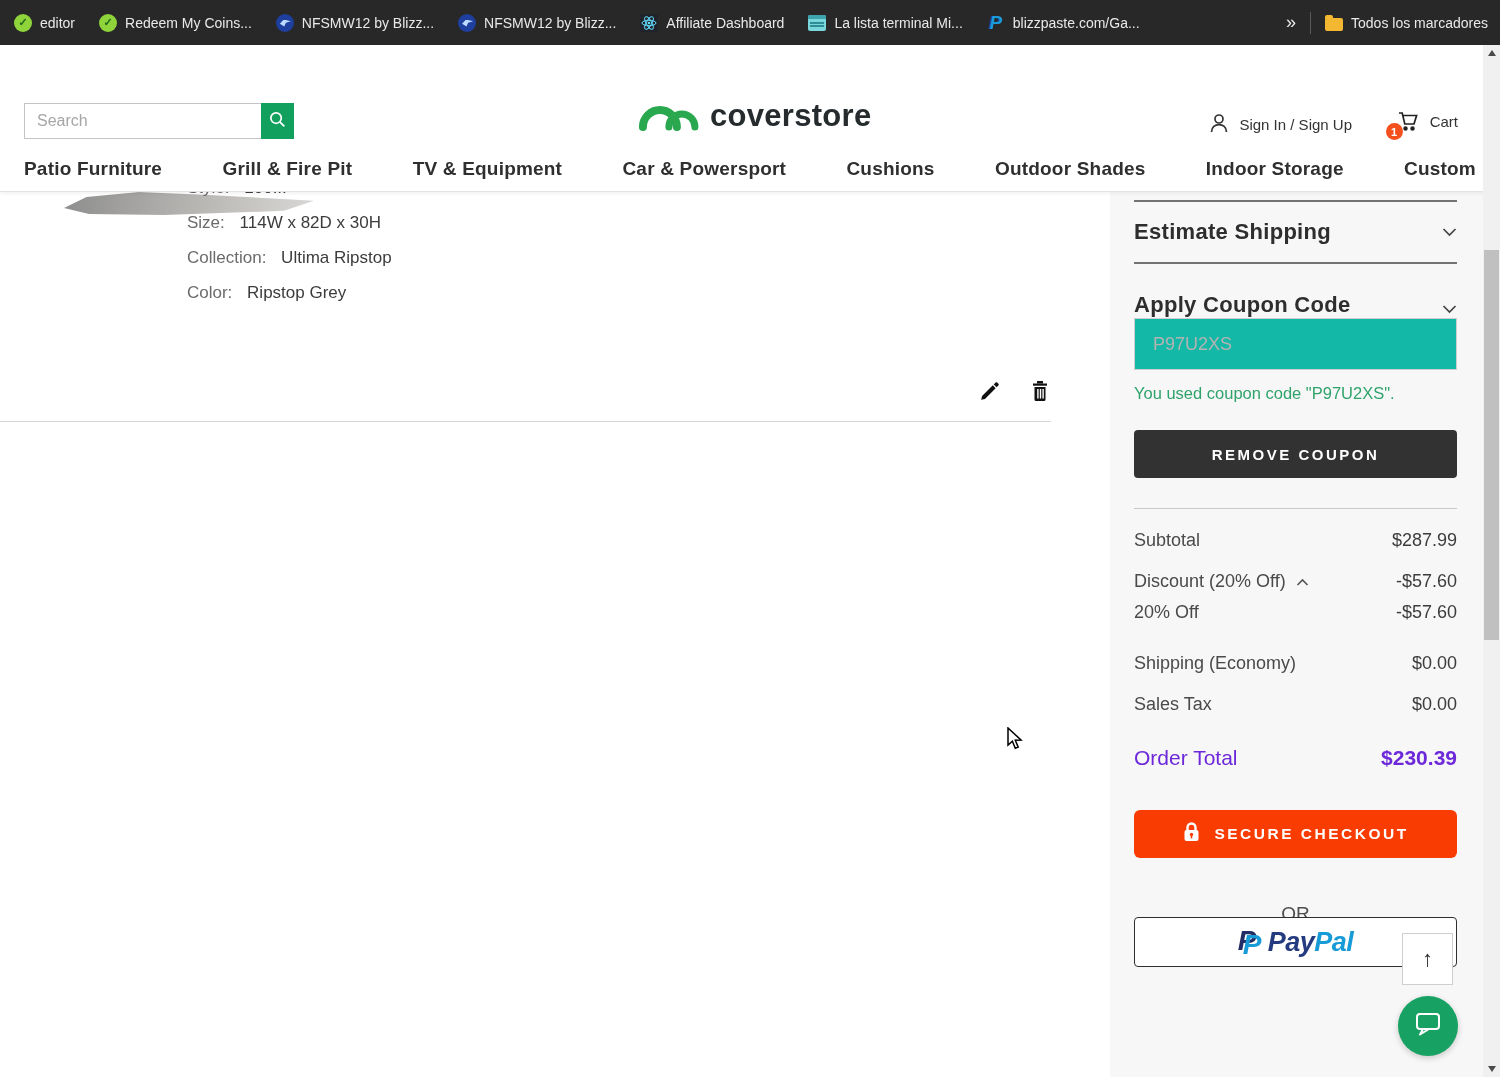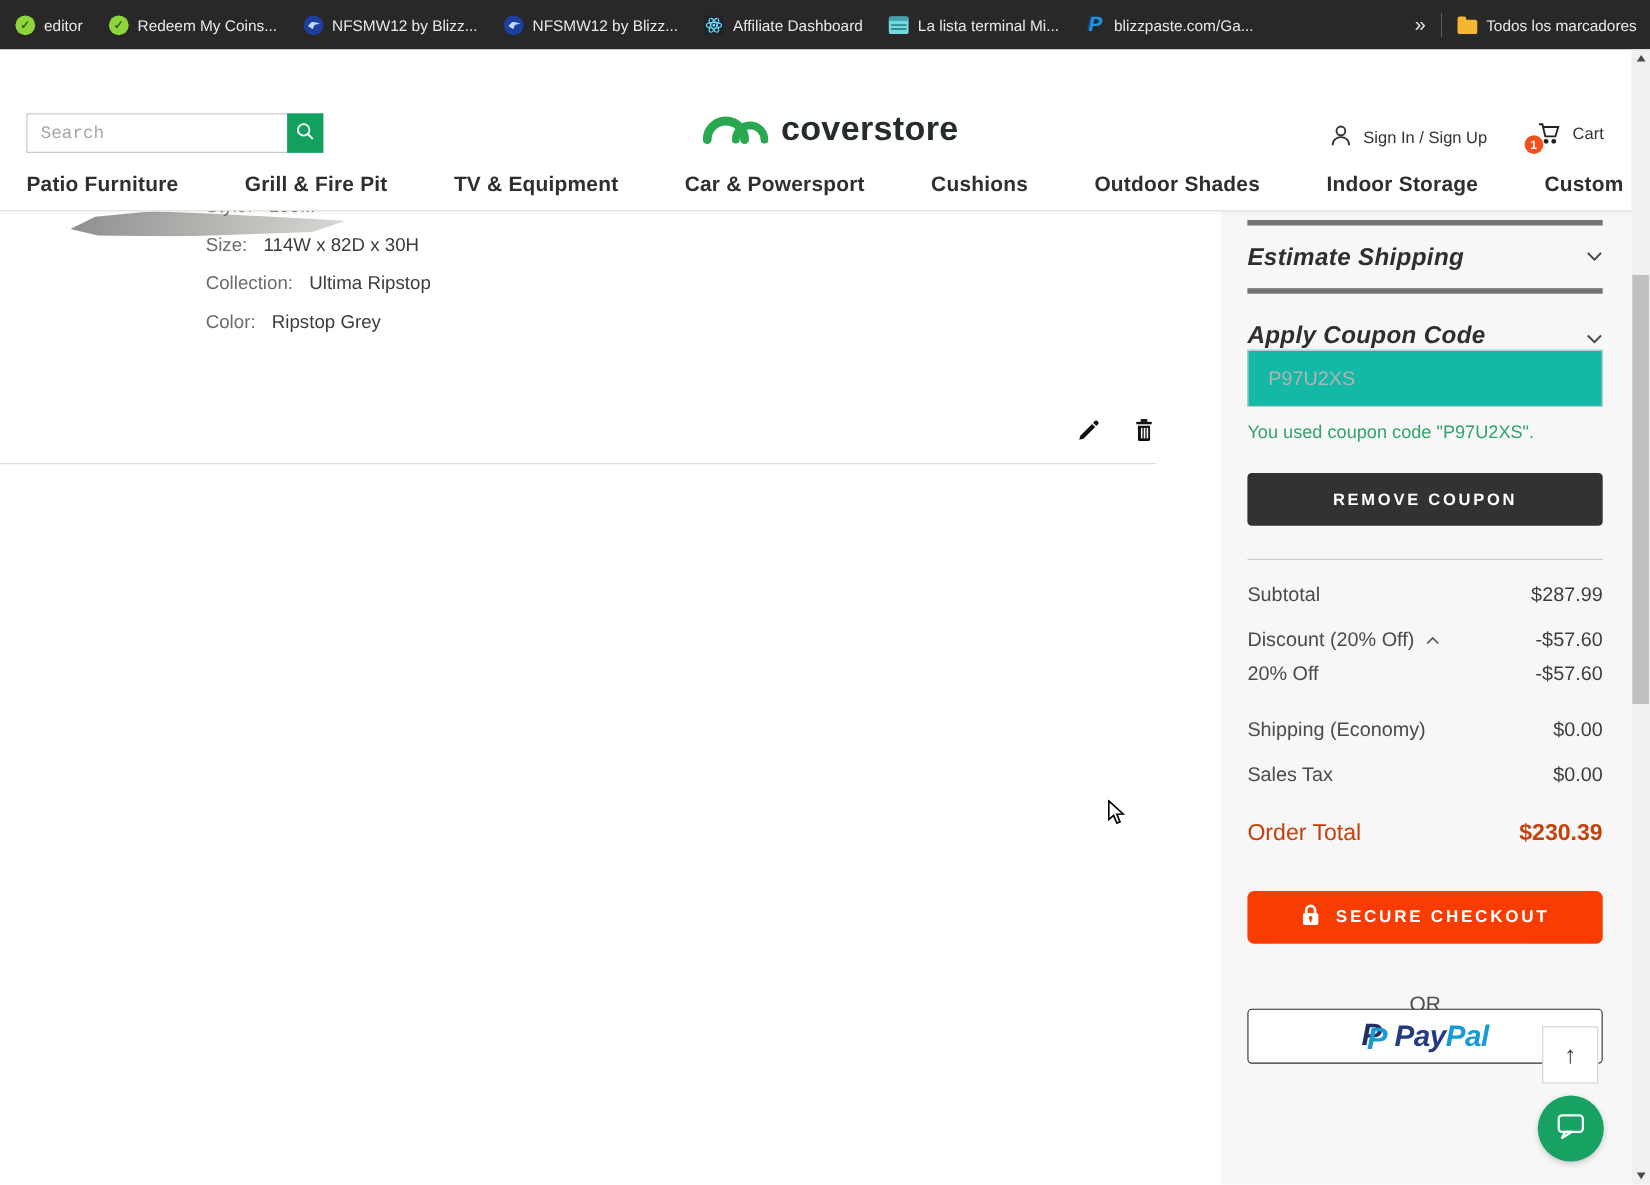--- a/index.html
+++ b/index.html
@@ -26,21 +26,21 @@
   .bm-chevrons { color:#e9e9e9; font-size:18px; cursor:default; }
   .bm-sep { width:1px; height:22px; background:#5a5a5a; }
   .ic-folder { width:18px; height:13px; background:#f4b731; border-radius:2px; position:relative; margin-top:3px; }
   .ic-folder::before { content:""; position:absolute; left:0; top:-3px; width:8px; height:4px; background:#f4b731; border-radius:2px 2px 0 0; }
 
   
   .site-header { position:absolute; left:0; top:45px; width:1500px; height:147px; background:#ffffff; z-index:30;
     border-bottom:1px solid #e2e2e2; box-shadow:0 2px 3px rgba(0,0,0,0.05); }
   .search-box { position:absolute; left:24px; top:58px; width:270px; height:36px; display:flex; }
   .search-box input { width:237px; height:36px; border:1px solid #c4c4c4; border-right:none; padding:0 12px;
-    font-size:16px; color:#555; outline:none; font-family:Liberation Mono, monospace; }
+    font-size:16px; color:#555; outline:none; font-family:Liberation Sans, sans-serif; }
   .search-box input::placeholder { color:#a6a6a6; }
   .search-btn { width:33px; height:36px; background:#12a05f; border:none; display:flex; align-items:center; justify-content:center; cursor:pointer; }
   .logo { position:absolute; left:50%; top:50px; transform:translateX(-48%); display:flex; align-items:center; gap:10px; cursor:pointer; }
   .logo-text { font-size:31px; font-weight:bold; color:#262b2e; letter-spacing:0.3px; }
   .account { position:absolute; right:148px; top:66px; display:flex; align-items:center; gap:8px;
     font-size:15px; color:#333; cursor:pointer;text-align:center; }
   .cart { position:absolute; right:42px; top:63px; display:flex; align-items:center; gap:10px; font-size:15px; color:#333; cursor:pointer; }
   .cart-ic-wrap { position:relative; width:26px; height:26px; }
   .cart-badge { position:absolute; left:-8px; bottom:-6px; width:17px; height:17px; border-radius:50%; background:#f4501e;
     color:#fff; font-size:11px; font-weight:bold; display:flex; align-items:center; justify-content:center; }
@@ -61,39 +61,39 @@
   .row-collection { top:248px; }
   .row-color { top:283px; }
   .item-actions { position:absolute; left:978px; top:380px; display:flex; gap:26px; }
   .icon-btn { width:24px; height:24px; display:flex; align-items:center; justify-content:center; cursor:pointer; background:none; border:none; }
   .main-divider { position:absolute; left:0; top:421px; width:1051px; height:1px; background:#d8d8d8; }
 
   
   .sidebar { position:absolute; left:1110px; top:192px; width:373px; height:885px; background:#f7f7f7; }
   .sb-inner { position:absolute; left:24px; top:0; width:323px; height:100%; }
   .acc-row { position:absolute; left:0; width:100%; display:flex; align-items:center; justify-content:space-between;
-    border-top:5px solid #737373; cursor:pointer;font-style:italic; }
+    border-top:2px solid #737373; cursor:pointer; }
   .acc-row h2 { font-size:22px; font-weight:bold; color:#2e2e2e; letter-spacing:0.3px; }
   .row-estimate { top:8px; height:62px; }
   .row-coupon { top:70px; height:56px;align-items:flex-end; }
   .coupon-input { position:absolute; left:0; top:126px; width:100%; height:52px; background:#14b8a6; border:1px solid #cfcfcf;
     padding:0 18px; font-size:18px; color:#444; outline:none; font-family:"Liberation Sans",sans-serif; }
   .coupon-input::placeholder { color:#b3b3b3; }
   .coupon-msg { position:absolute; left:0; top:192px; font-size:16.5px; color:#2fa36b; }
   .remove-btn { position:absolute; left:0; top:238px; width:100%; height:48px; background:#323232; color:#fff;
     border:none; border-radius:4px; font-size:15px; font-weight:bold; letter-spacing:2.5px; cursor:pointer;
     font-family:"Liberation Sans",sans-serif; }
   .sb-divider { position:absolute; left:0; top:316px; width:100%; height:1px; background:#c9c9c9; }
   .totals { position:absolute; left:0; top:328px; width:100%; }
   .t-row { position:absolute; left:0; width:100%; height:41px; display:flex; align-items:center; justify-content:space-between;
     font-size:18px; }
   .t-row .t-lbl { color:#4a4a4a; display:flex; align-items:center; gap:10px; }
   .t-row .t-val { color:#3c3c3c; }
   .order-total { position:absolute; left:0; top:540px; width:100%; height:52px; display:flex; align-items:center;
-    justify-content:space-between; font-size:21px; color:#c2410c; }
+    justify-content:space-between; font-size:21px; color:#6d28d9; }
   .order-total .t-val { font-weight:700;margin-left:14px; }
   .checkout-btn { position:absolute; left:0; top:618px; width:100%; height:48px; background:#f93c02; color:#fff;
     border:none; border-radius:6px; font-size:15.5px; font-weight:bold; letter-spacing:2.5px; cursor:pointer;
     display:flex; align-items:center; justify-content:center; gap:13px; font-family:"Liberation Sans",sans-serif; }
   .or-label { position:absolute; left:0; top:711px; width:100%; height:28px; text-align:center; font-size:19px; color:#4f4f4f; }
   .paypal-btn { position:absolute; left:0; top:725px; width:100%; height:50px; background:#fff; border:1px solid #2c2e2f;
     border-radius:4px; cursor:pointer; display:flex; align-items:center; justify-content:center; }
   .pp-mark { position:relative; width:26px; height:32px; margin-right:4px; }
   .pp-mark .p1,.pp-mark .p2 { position:absolute; font-weight:bold; font-style:italic; font-size:28px; line-height:30px; }
   .pp-mark .p1 { left:0; top:0; color:#222d65; }

